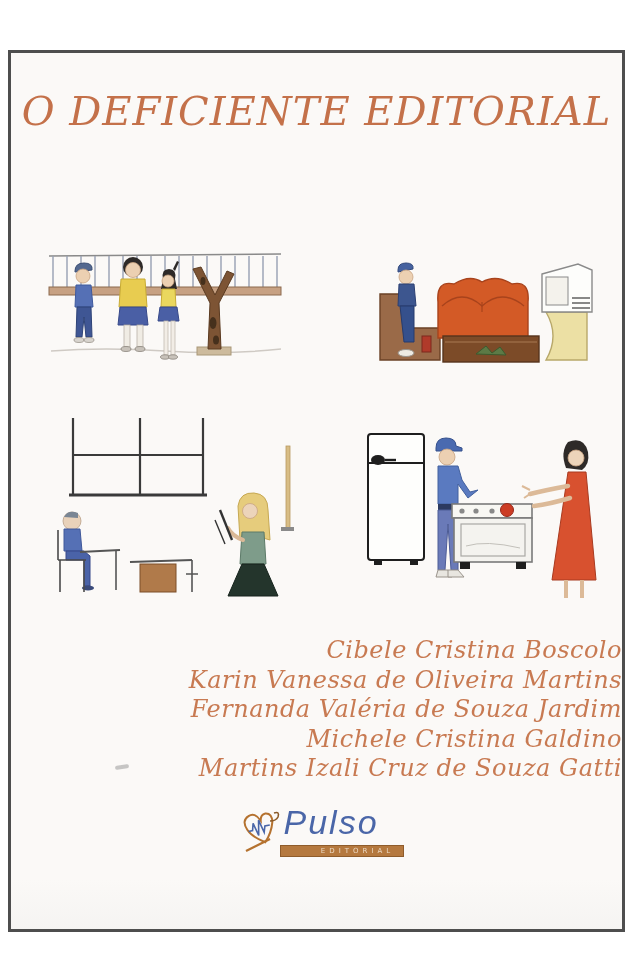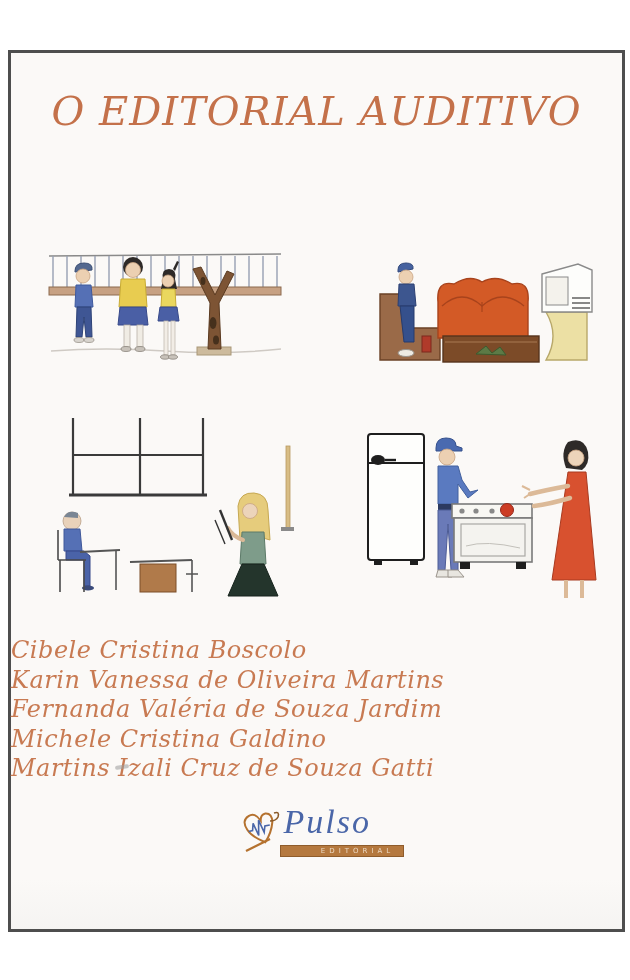--- a/index.html
+++ b/index.html
@@ -20,56 +20,57 @@
     color:#c4714a;font-style:italic;font-size:40px;line-height:52px;
     letter-spacing:1px;white-space:nowrap;
   }
   .scene{position:absolute;}
   .scene svg{display:block;}
   #scene-schoolyard{left:34px;top:192px;}
   #scene-livingroom{left:339px;top:197px;}
   #scene-classroom{left:29px;top:337px;}
   #scene-kitchen{left:329px;top:367px;}
   .authors{
-    position:absolute;top:583px;left:0;right:0;text-align:left;
+    position:absolute;top:583px;left:0;right:0;text-align:right;
     color:#c87a52;font-style:italic;font-size:24px;line-height:29.5px;
     letter-spacing:.5px;
+    padding-left:16px;
   }
   .smudge{
     position:absolute;left:104px;top:712px;width:14px;height:4px;
     background:#9a9a9a;border-radius:2px;opacity:.55;transform:rotate(-8deg);
   }
   .logo{
     position:absolute;top:748px;left:0;right:0;height:70px;
     display:flex;justify-content:center;
   }
   .logo-inner{position:relative;width:170px;height:66px;transform:translateX(12px);}
   .logo-name{
     position:absolute;left:40px;top:2px;
     font-style:italic;font-size:34px;color:#4a66a8;letter-spacing:2px;
-    font-family:Liberation Serif, serif;
+    font-family:Liberation Sans, sans-serif;
   }
   .logo-heart{position:absolute;left:-4px;top:6px;}
   .logo-bar{
     position:absolute;left:36px;top:44px;width:122px;height:10px;
     background:#b5793f;border:1px solid #8f5c2b;
     display:flex;align-items:center;justify-content:center;
   }
   .logo-bar span{
     font-family:"DejaVu Sans","Liberation Sans",sans-serif;
     font-size:7px;line-height:7px;color:#ecd9c2;letter-spacing:4px;font-style:normal;padding-left:32px;
   }
 </style>
 </head>
 <body>
 
 <div class="cover">
 
   <div class="title">
-    <div>O EDITORIAL AUDITIVO</div>
+    <div>O DEFICIENTE EDITORIAL</div>
   </div>
 
   <div class="scene" id="scene-schoolyard">
     <svg width="240" height="135" viewBox="0 0 240 135">
       <line x1="4" y1="11" x2="236" y2="9" stroke="#8a8a8a" stroke-width="1.6"></line>
       <path d="M8 11V46M22 11V46M36 11V46M50 11V46M64 11V46M78 11V46M92 11V46M106 11V46M120 11V46M134 11V46M148 11V46M162 11V46M176 11V46M190 11V46M204 11V46M218 11V46M232 11V46" stroke="#97a0b3" stroke-width="1.4" fill="none"></path>
       <rect x="4" y="42" width="232" height="8" fill="#c7a183" stroke="#8c6a4e" stroke-width="1"></rect>
       <path d="M6 106 Q60 102 120 106 T236 104" stroke="#cfcac4" stroke-width="1.5" fill="none"></path>
 
       <rect x="152" y="102" width="34" height="8" fill="#cdbb9d" stroke="#a99878" stroke-width="1"></rect>

